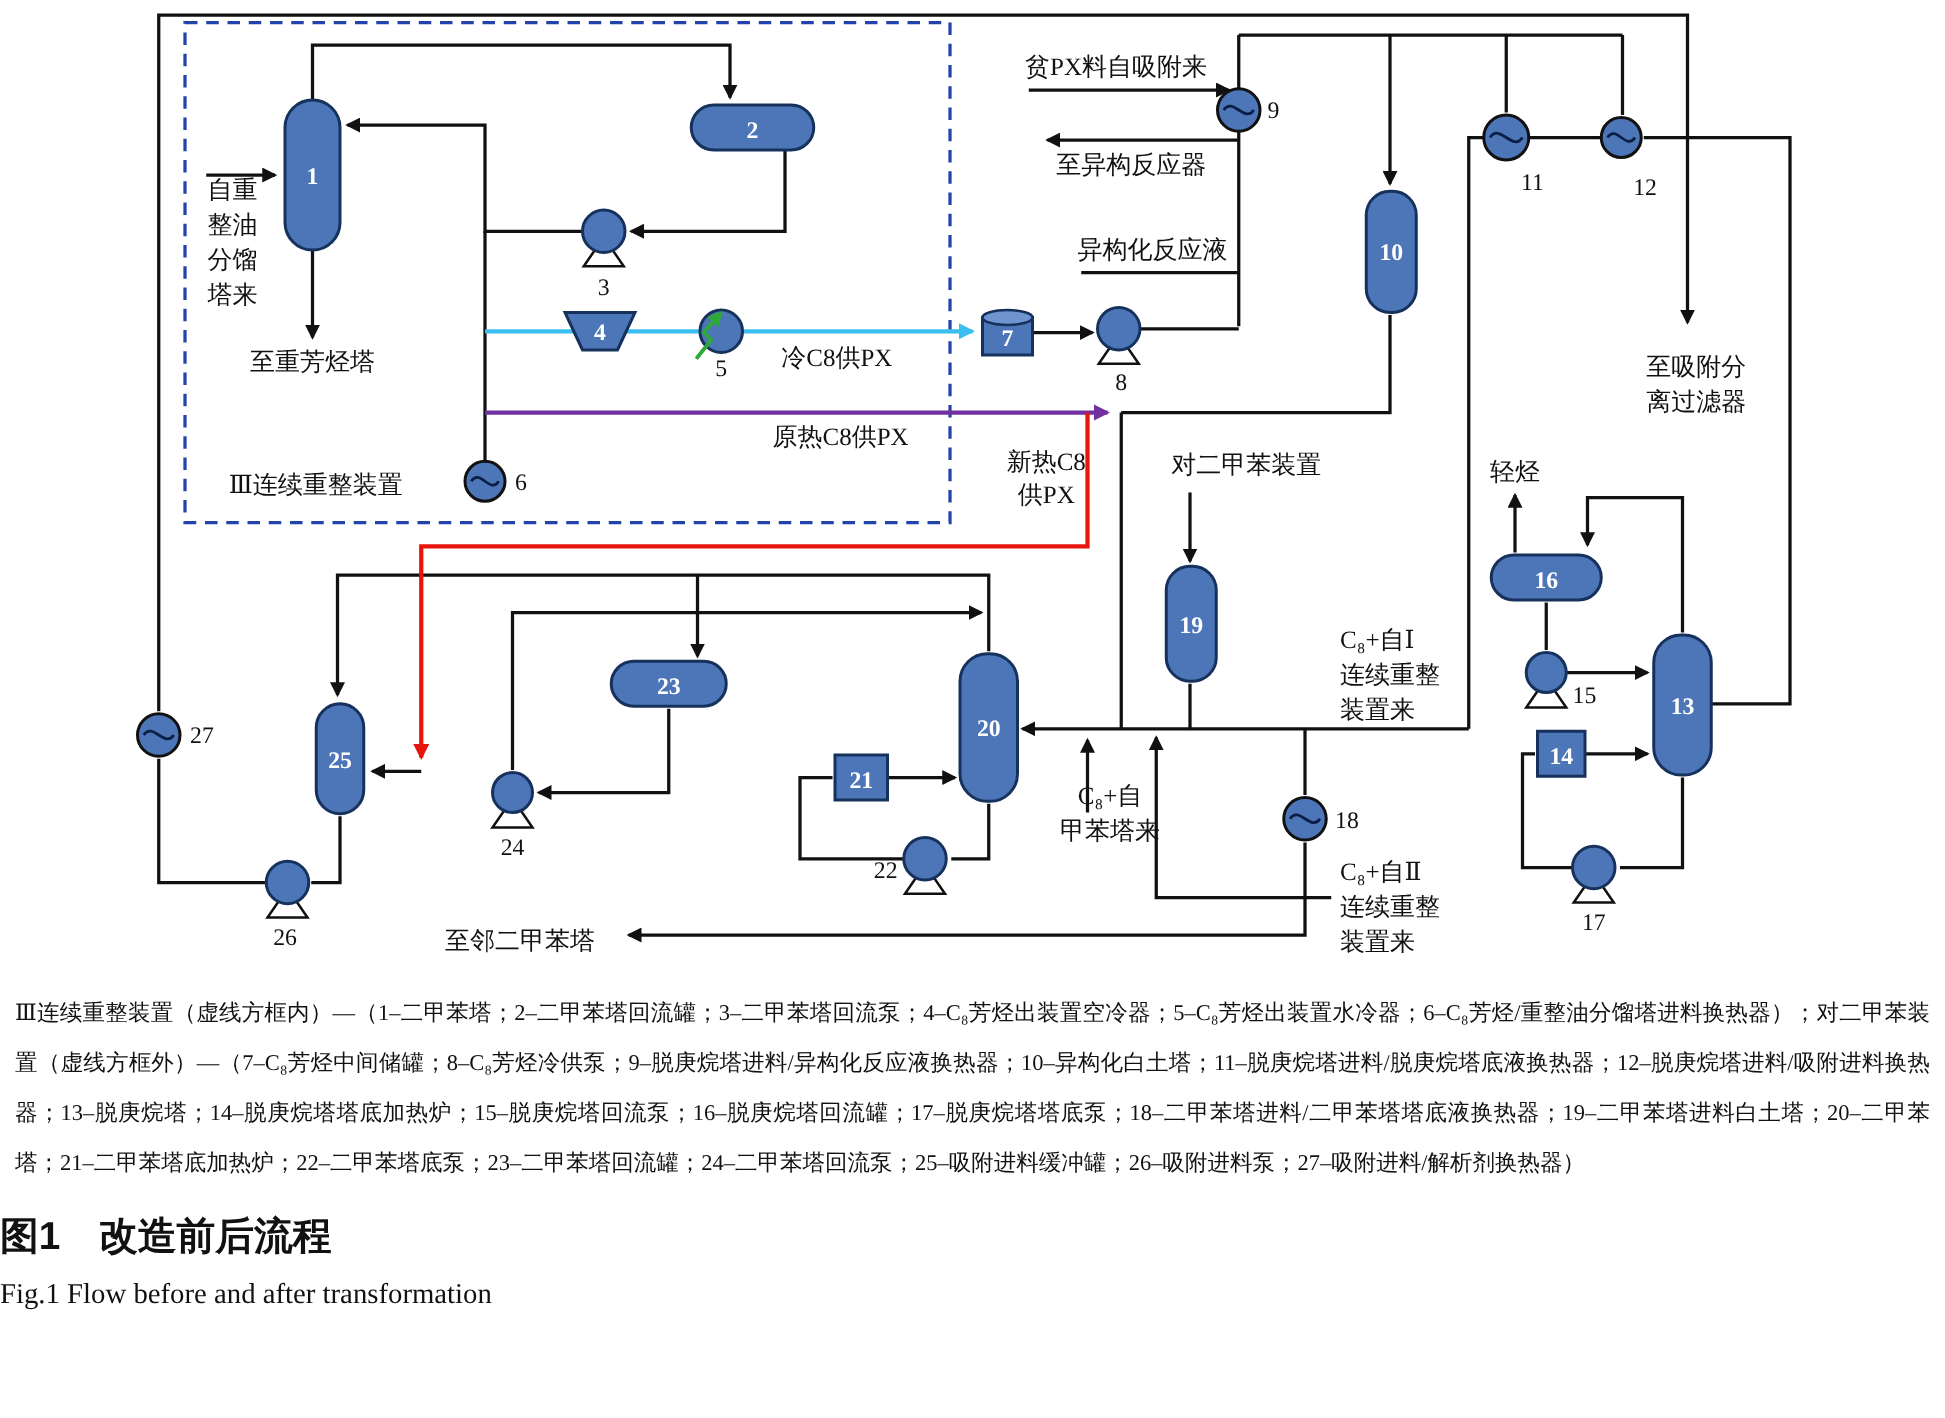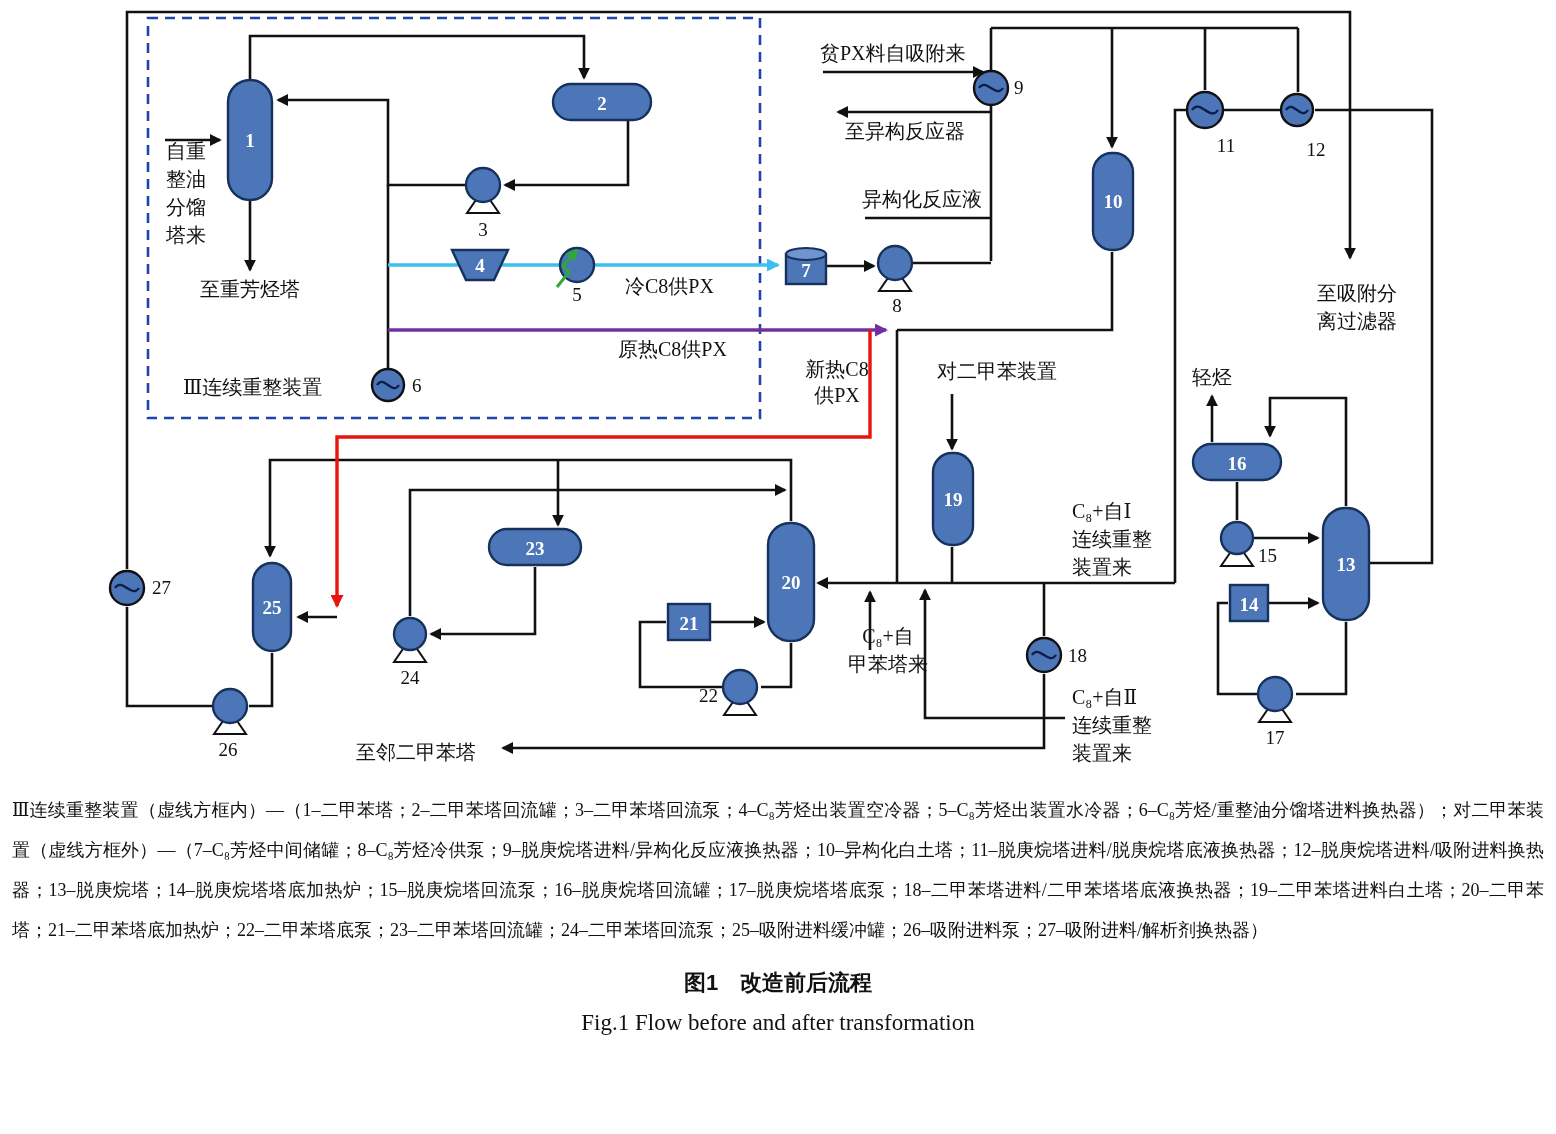--- a/index.html
+++ b/index.html
@@ -13,22 +13,22 @@
   .pipe-green{stroke:#2ea836;stroke-width:3;fill:none;}
   .boundary{fill:none;stroke:#2244aa;stroke-width:2.6;stroke-dasharray:10 7;}
   .eq{fill:#4d76b9;stroke:#16325c;stroke-width:2.4;}
   .exch{fill:#4d76b9;stroke:#111;stroke-width:2.4;}
   .coil{fill:none;stroke:#0b1e46;stroke-width:2.2;}
   .stand{fill:#fff;stroke:#111;stroke-width:2;}
   .lbl{font-size:20px;fill:#111;}
   .numw{font-size:19px;fill:#fff;text-anchor:middle;font-weight:600;}
   .numb{font-size:19px;fill:#111;}
   .caption{width:1532px;margin:18px auto 0;font-size:18px;line-height:40px;text-align:justify;}
-  .fig-title-zh{margin-top:18px;text-align:center;font-size:22px;font-weight:bold;font-family:"Liberation Sans","DejaVu Sans",sans-serif;}
-  .fig-title-en{margin-top:12px;text-align:center;font-size:23px;}
+  .fig-title-zh{margin-top:18px;font-size:31px;font-weight:bold;font-family:"Liberation Sans","DejaVu Sans",sans-serif;}
+  .fig-title-en{margin-top:12px;text-align:left;font-size:23px;}
 </style>
 </head>
 <body>
 
 <div class="stage">
 
 <svg width="1556" height="772" viewBox="0 0 1556 772">
   <defs>
     <marker id="mk-black" viewBox="0 0 10 10" refX="8.5" refY="5" markerWidth="12" markerHeight="12" orient="auto" markerUnits="userSpaceOnUse">
           <path d="M0,0 L10,5 L0,10 Z" fill="#111"></path>

